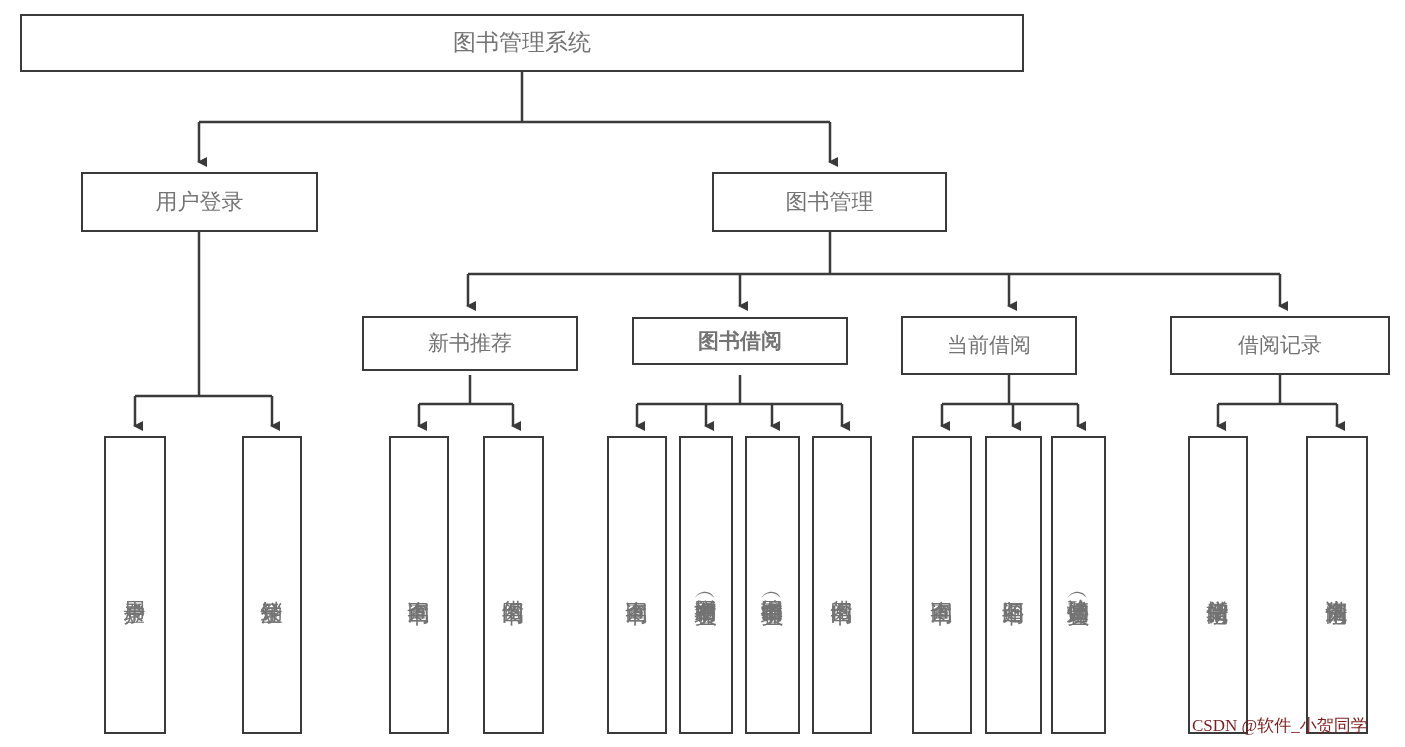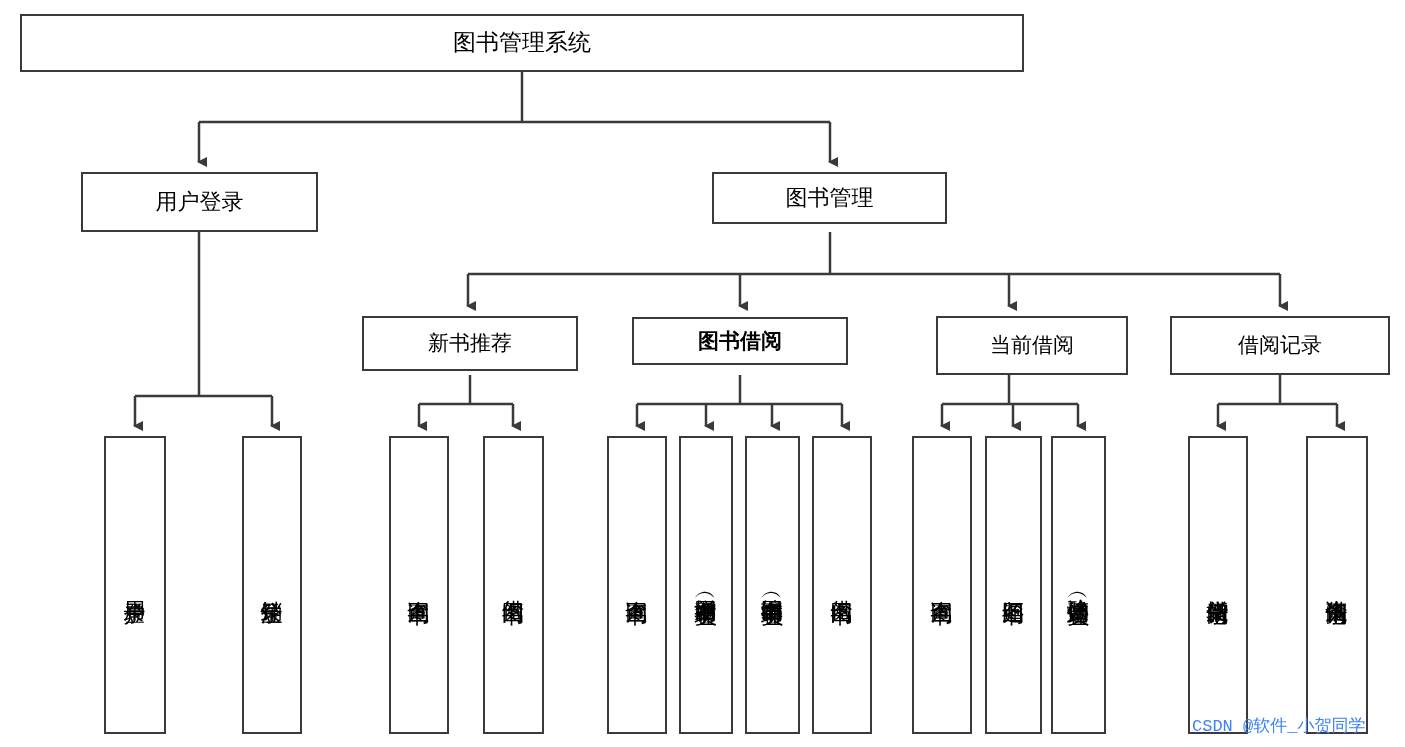--- a/index.html
+++ b/index.html
@@ -26,21 +26,21 @@
     pointer-events: none;
   }
   .node {
     position: absolute;
     box-sizing: border-box;
     border: 2.5px solid #3a3a3a;
     background: #ffffff;
     display: flex;
     align-items: center;
     justify-content: center;
-    color: #000000;
+    color: #737373;
     z-index: 2;
   }
   .node .label {
     display: block;
     text-align: center;
     line-height: 1.18;
     white-space: nowrap;
   }
   .node.root .label { font-size: 23px; }
   .node.lvl2 .label { font-size: 22px; }
@@ -56,24 +56,24 @@
     font-size: 22px;
     line-height: 1.32;
     letter-spacing: 1px;
     white-space: nowrap;
   }
   .watermark {
     position: absolute;
     left: 1192px;
     top: 714px;
     font-size: 17px;
-    color: #3b82f6;
+    color: #7f1d1d;
     white-space: nowrap;
     z-index: 5;
-    font-family: Liberation Mono, monospace;
+    font-family: Liberation Serif, serif;
   }
 </style>
 </head>
 <body>
 
 <div id="canvas">
 
   <svg id="wires" viewBox="0 0 1405 747" xmlns="http://www.w3.org/2000/svg">
     <defs>
       <marker id="arrow" markerWidth="10" markerHeight="10" refX="5" refY="8" orient="auto" markerUnits="userSpaceOnUse">
@@ -129,31 +129,31 @@
     </g>
   </svg>
 
   <div class="node root" style="left:20px; top:14px; width:1004px; height:58px;">
     <span class="label">图书管理系统</span>
   </div>
 
   <div class="node lvl2" style="left:81px; top:172px; width:237px; height:60px;">
     <span class="label">用户登录</span>
   </div>
-  <div class="node lvl2" style="left:712px; top:172px; width:235px; height:52px;">
+  <div class="node lvl2" style="left:712px; top:172px; width:235px; height:60px;">
     <span class="label">图书管理</span>
   </div>
 
   <div class="node lvl3" style="left:362px; top:316px; width:216px; height:55px;">
     <span class="label">新书推荐</span>
   </div>
   <div class="node lvl3" style="left:632px; top:317px; width:216px; height:48px;font-weight:bold;">
     <span class="label">图书借阅</span>
   </div>
-  <div class="node lvl3" style="left:901px; top:316px; width:192px; height:59px;margin-left:35px;">
+  <div class="node lvl3" style="left:901px; top:316px; width:176px; height:59px;">
     <span class="label">当前借阅</span>
   </div>
   <div class="node lvl3" style="left:1170px; top:316px; width:220px; height:59px;align-items:center;">
     <span class="label">借阅记录</span>
   </div>
 
   <div class="node leaf" style="left:104px; top:436px; width:62px; height:298px;">
     <span class="label">用户登录</span>
   </div>
   <div class="node leaf" style="left:242px; top:436px; width:60px; height:298px;">

